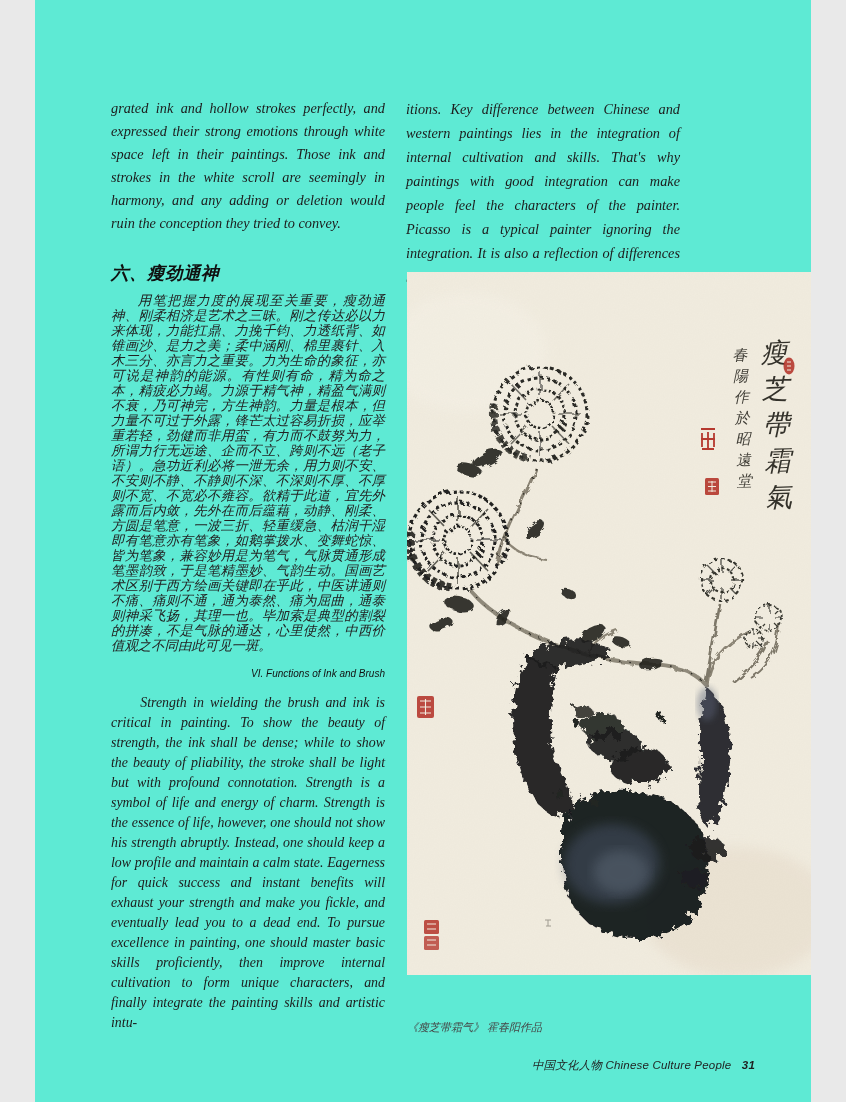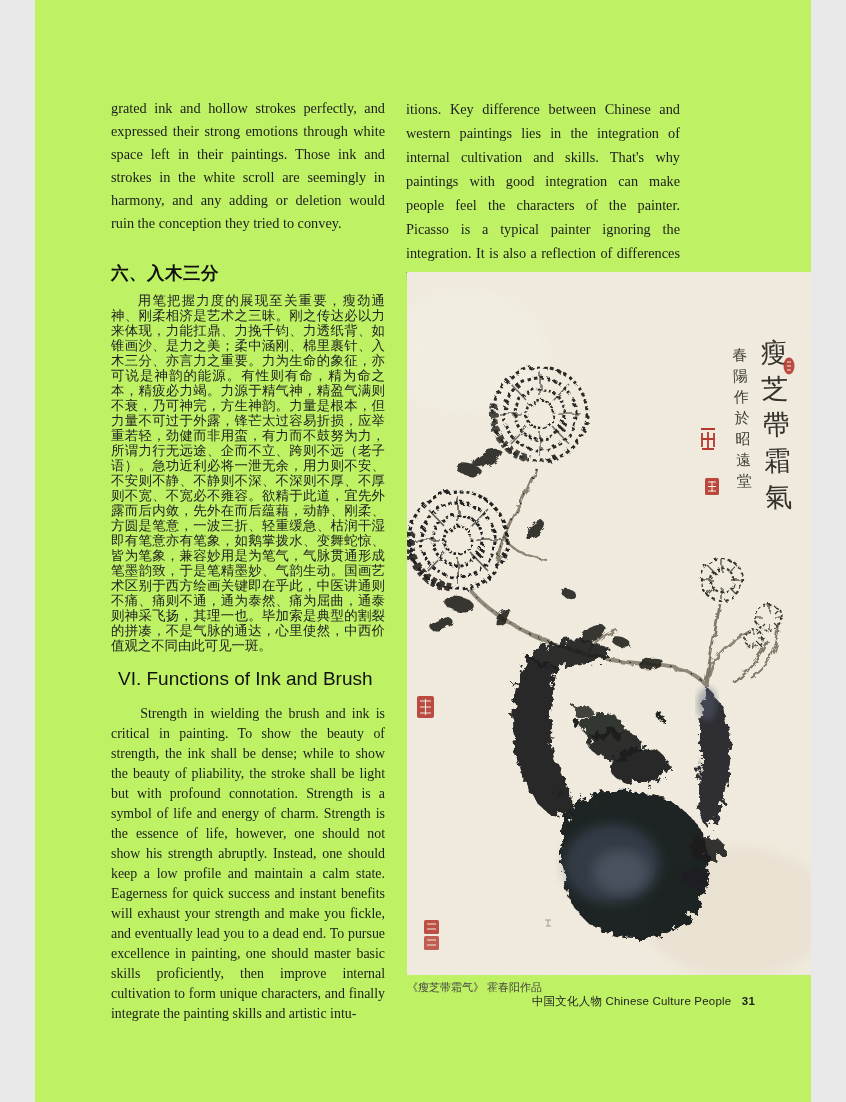--- a/index.html
+++ b/index.html
@@ -1,57 +1,57 @@
 <!DOCTYPE html>
 <html><head>
 <meta charset="utf-8">
 <style>
   html,body{margin:0;padding:0;background:#e9e9e9;}
   .page{
-    position:relative;width:776px;height:1102px;margin:0 auto;background:#bef264;
-    font-family:"Liberation Serif",serif;color:#1c1c1c;overflow:hidden;
+    position:relative;width:776px;height:1102px;margin:0 auto;background:#5eead4;
+    font-family:"Liberation Serif",serif;color:#1c1c1c;overflow:hidden;font-style:italic;
   }
   .col-left{position:absolute;left:76px;top:97px;width:274px;}
   .col-right{position:absolute;left:371px;top:97px;width:274px;}
   .p-serif{font-size:14.3px;line-height:23px;text-align:justify;margin:0;}
   .p-serif-r{font-size:14.3px;line-height:24px;text-align:justify;margin:0;}
   .cn-heading{
     font-family:"Liberation Sans",sans-serif;font-weight:bold;font-size:17.5px;
     color:#101010;margin:26px 0 8px 0;letter-spacing:.5px;
   }
   .p-cn{
     font-size:13.4px;line-height:15px;text-align:justify;text-indent:2em;margin:0;
     font-family:"Liberation Serif",serif;color:#222;
   }
   .en-heading{
-    font-family:"Liberation Sans",sans-serif;font-weight:normal;font-size:19px;
-    color:#111;margin:15px 0 0 7px;
+    font-family:"Liberation Sans",sans-serif;font-weight:normal;font-size:10px;
+    color:#111;margin:15px 0 0 7px;text-align:right;
   }
   .p-serif-2{font-size:13.9px;line-height:20px;text-align:justify;text-indent:2.1em;margin:14px 0 0 0;}
   .painting-wrap{position:absolute;left:372px;top:272px;width:418px;height:703px;}
   .caption{
-    position:absolute;left:372px;top:980px;width:300px;
+    position:absolute;left:372px;top:1020px;width:300px;
     font-family:"Liberation Sans",sans-serif;font-size:11px;line-height:14px;color:#454545;
   }
   .footer{
-    position:absolute;right:56px;top:994px;
+    position:absolute;right:56px;top:1058px;
     font-family:"Liberation Sans",sans-serif;font-size:11.5px;color:#1f1f1f;
     letter-spacing:.2px;
   }
   .footer .pageno{font-weight:bold;margin-left:7px;}
   .callig{font-family:"DejaVu Serif",serif;fill:#33312a;}
 </style>
 </head>
 <body>
 
 <div class="page">
 
   <div class="col-left">
     <p class="p-serif">grated ink and hollow strokes perfectly, and expressed their strong emotions through white space left in their paintings. Those ink and strokes in the white scroll are seemingly in harmony, and any adding or deletion would ruin the conception they tried to convey.</p>
-    <h2 class="cn-heading">六、入木三分</h2>
+    <h2 class="cn-heading">六、瘦劲通神</h2>
     <p class="p-cn">用笔把握力度的展现至关重要，瘦劲通神、刚柔相济是艺术之三昧。刚之传达必以力来体现，力能扛鼎、力挽千钧、力透纸背、如锥画沙、是力之美；柔中涵刚、棉里裹针、入木三分、亦言力之重要。力为生命的象征，亦可说是神韵的能源。有性则有命，精为命之本，精疲必力竭。力源于精气神，精盈气满则不衰，乃可神完，方生神韵。力量是根本，但力量不可过于外露，锋芒太过容易折损，应举重若轻，劲健而非用蛮，有力而不鼓努为力，所谓力行无远途、企而不立、跨则不远（老子语）。急功近利必将一泄无余，用力则不安、不安则不静、不静则不深、不深则不厚、不厚则不宽、不宽必不雍容。欲精于此道，宜先外露而后内敛，先外在而后蕴藉，动静、刚柔、方圆是笔意，一波三折、轻重缓急、枯润干湿即有笔意亦有笔象，如鹅掌拨水、变舞蛇惊、皆为笔象，兼容妙用是为笔气，气脉贯通形成笔墨韵致，于是笔精墨妙、气韵生动。国画艺术区别于西方绘画关键即在乎此，中医讲通则不痛、痛则不通，通为泰然、痛为屈曲，通泰则神采飞扬，其理一也。毕加索是典型的割裂的拼凑，不是气脉的通达，心里使然，中西价值观之不同由此可见一斑。</p>
     <h3 class="en-heading">VI. Functions of Ink and Brush</h3>
     <p class="p-serif-2">Strength in wielding the brush and ink is critical in painting. To show the beauty of strength, the ink shall be dense; while to show the beauty of pliability, the stroke shall be light but with profound connotation. Strength is a symbol of life and energy of charm. Strength is the essence of life, however, one should not show his strength abruptly. Instead, one should keep a low profile and maintain a calm state. Eagerness for quick success and instant benefits will exhaust your strength and make you fickle, and eventually lead you to a dead end. To pursue excellence in painting, one should master basic skills proficiently, then improve internal cultivation to form unique characters, and finally integrate the painting skills and artistic intu-</p>
   </div>
 
   <div class="col-right">
     <p class="p-serif-r">itions. Key difference between Chinese and western paintings lies in the integration of internal cultivation and skills. That's why paintings with good integration can make people feel the characters of the painter. Picasso is a typical painter ignoring the integration. It is also a reflection of differences between Chinese and western values.</p>
   </div>
 
   <div class="painting-wrap">

